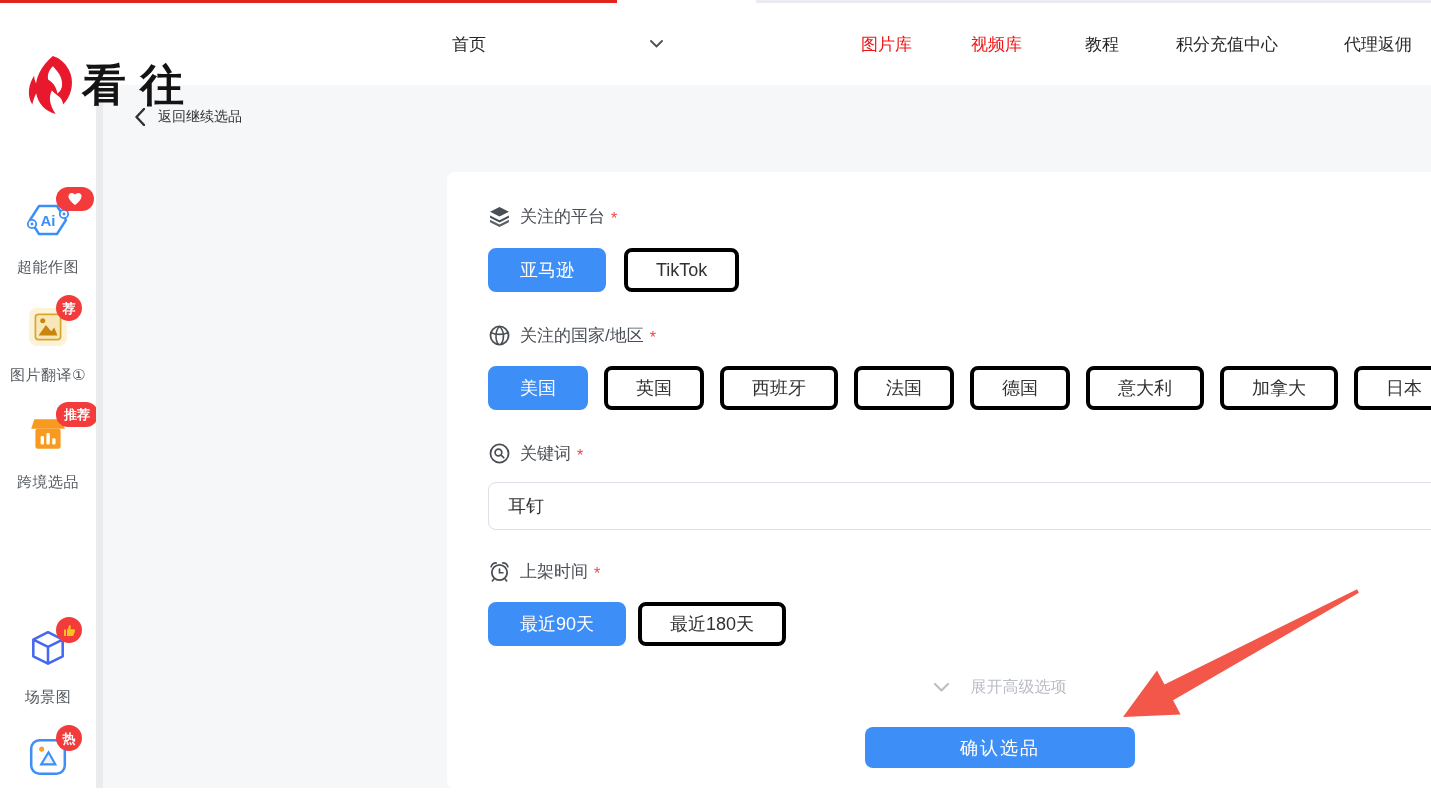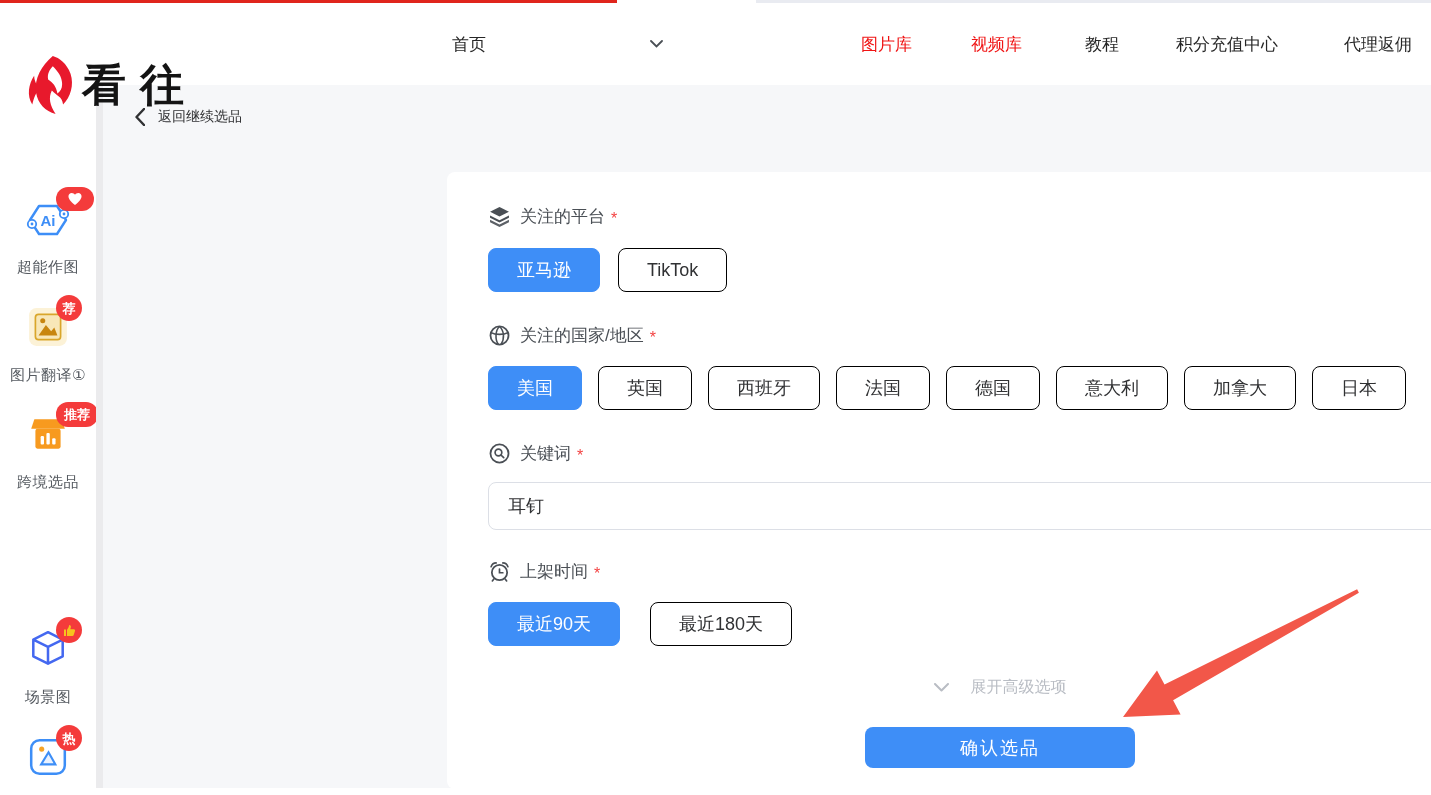--- a/index.html
+++ b/index.html
@@ -40,21 +40,21 @@
   .back-link { position:absolute; left:135px; top:108px; display:flex; align-items:center; gap:13px; font-size:14px; font-weight:500; color:#303133; cursor:pointer; z-index:6; }
   .card { position:absolute; left:447px; top:172px; width:1106px; height:617px; background:#ffffff; border-radius:8px; z-index:5; }
   .bottom-strip { position:absolute; left:0; right:0; top:788px; height:7px; background:#ffffff; z-index:7; }
 
   .section-label { position:absolute; display:flex; align-items:center; z-index:6; }
   .section-label svg { margin-right:10px; }
   .section-label .txt { font-size:17px; color:#4a4f55; }
   .req { color:#f34242; font-size:16px; margin-left:6px; position:relative; top:2px; }
 
   .pill-row { position:absolute; display:flex; z-index:6; }
-  .pill { display:inline-flex; align-items:center; justify-content:center; height:44px; padding:0 28px; border:1px solid #000000; border-radius:8px; background:#fff; font-size:18px; color:#303133; cursor:pointer; white-space:nowrap; }
+  .pill { display:inline-flex; align-items:center; justify-content:center; height:44px; padding:0 28px; border:4px solid #000000; border-radius:8px; background:#fff; font-size:18px; color:#303133; cursor:pointer; white-space:nowrap; }
   .pill.selected { background:#3e8ef7; border-color:#3e8ef7; color:#ffffff; }
 
   .kw-input { position:absolute; left:488px; top:482px; width:1026px; height:48px; border:1px solid #dcdfe6; border-radius:8px; background:#fff; font-size:18px; color:#303133; padding:0 19px; z-index:6; font-family:"Liberation Sans","DejaVu Sans",sans-serif; outline:none; }
 
   .expand-row { position:absolute; left:447px; top:677px; width:1106px; text-align:center; z-index:6; }
   .expand-inner { display:inline-flex; align-items:center; gap:22px; color:#b9bdc4; font-size:16px; cursor:pointer; }
 
   .submit-btn { position:absolute; left:865px; top:727px; width:270px; height:41px; background:#3e8ef7; border:none; border-radius:8px; color:#ffffff; font-size:18px; letter-spacing:2px; display:flex; align-items:center; justify-content:center; cursor:pointer; z-index:6; font-family:"Liberation Sans","DejaVu Sans",sans-serif; }
 
   .arrow-overlay { position:absolute; left:0; top:0; width:1431px; height:795px; z-index:9; pointer-events:none; }
@@ -225,21 +225,21 @@
   <svg width="21" height="21" viewBox="0 0 20 20">
     <circle cx="10" cy="11" r="7.3" fill="none" stroke="#4a4f55" stroke-width="1.7"></circle>
     <path d="M10 7.6 V11.2 H13.2" fill="none" stroke="#4a4f55" stroke-width="1.6" stroke-linecap="round"></path>
     <path d="M2 5.4 C2.8 3.2 4.8 1.8 6.8 1.8" fill="none" stroke="#4a4f55" stroke-width="1.6" stroke-linecap="round"></path>
     <path d="M18 5.4 C17.2 3.2 15.2 1.8 13.2 1.8" fill="none" stroke="#4a4f55" stroke-width="1.6" stroke-linecap="round"></path>
     <path d="M4.6 17.2 L3.2 19 M15.4 17.2 L16.8 19" stroke="#4a4f55" stroke-width="1.6" stroke-linecap="round"></path>
   </svg>
   <span class="txt">上架时间</span>
   <span class="req">*</span>
 </div>
-<div class="pill-row" style="left:488px; top:602px; gap:30px">
+<div class="pill-row" style="left:488px; top:602px; gap:12px">
   <button class="pill selected">最近90天</button>
   <button class="pill">最近180天</button>
 </div>
 
 <div class="expand-row">
   <span class="expand-inner">
     <svg width="15" height="9" viewBox="0 0 15 9">
       <path d="M1 1 L7.5 7.5 L14 1" stroke="#b9bdc4" stroke-width="2" fill="none" stroke-linecap="round" stroke-linejoin="round"></path>
     </svg>
     <span>展开高级选项</span>

